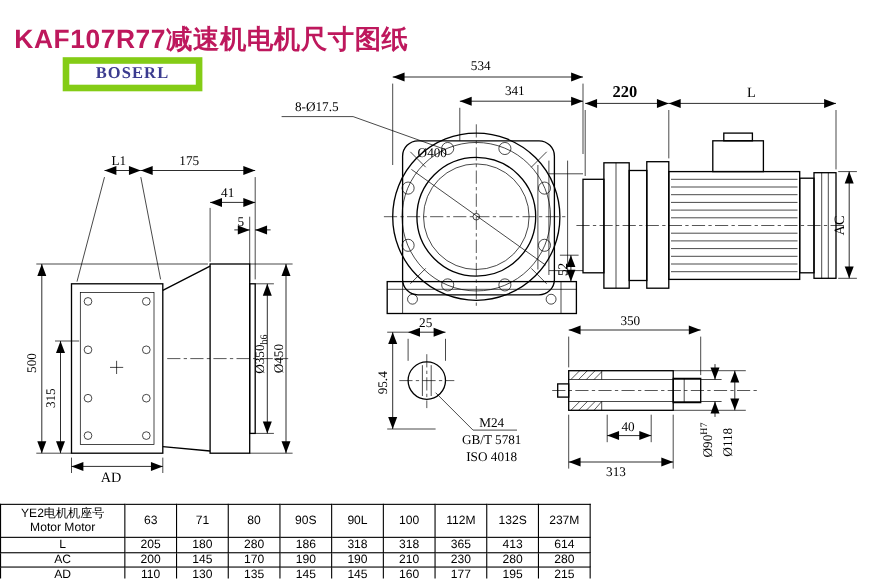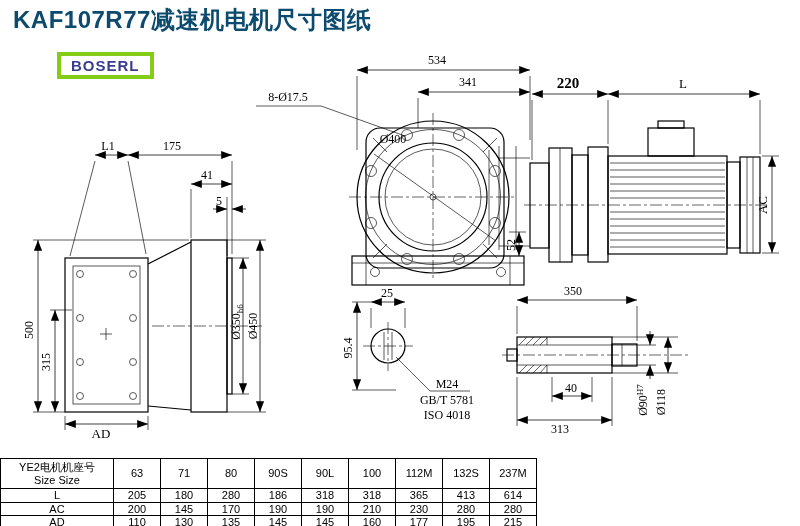--- a/index.html
+++ b/index.html
@@ -1,20 +1,20 @@
 <!DOCTYPE html>
 <html><head>
 <meta charset="utf-8">
 <style>
   *{margin:0;padding:0;box-sizing:border-box}
   html,body{width:800px;height:526px;background:#fff;overflow:hidden;position:relative;
     font-family:"Liberation Sans",sans-serif;color:#000}
-  .title{position:absolute;left:13px;top:4px;font-size:24px;font-weight:bold;color:#0c4a6e;letter-spacing:.5px;white-space:nowrap}
-  .logo{position:absolute;left:57px;top:52px;border:4px solid #84cc16;padding:1px 10px;
-    font-family:Liberation Sans, sans-serif;font-weight:bold;font-size:15px;color:#3b3b8f;letter-spacing:1px}
+  .title{position:absolute;left:13px;top:20px;font-size:24px;font-weight:bold;color:#be185d;letter-spacing:.5px;white-space:nowrap}
+  .logo{position:absolute;left:57px;top:52px;border:6px solid #84cc16;padding:1px 24px;
+    font-family:Liberation Serif, serif;font-weight:bold;font-size:15px;color:#3b3b8f;letter-spacing:1px}
   svg.draw{position:absolute;left:0;top:0}
   svg text{font-family:"Liberation Serif",serif;font-size:12px;fill:#000}
   text.md{font-size:13px}
   text.big{font-size:15px;font-weight:bold}
   .outline{fill:none;stroke:#000;stroke-width:1.2}
   .thin{fill:none;stroke:#000;stroke-width:.65}
   .hatch{fill:none;stroke:#000;stroke-width:.6}
   .dim{fill:none;stroke:#000;stroke-width:.75;marker-start:url(#arr);marker-end:url(#arr)}
   .dimE{fill:none;stroke:#000;stroke-width:.75;marker-end:url(#arr)}
   .ext{fill:none;stroke:#000;stroke-width:.65}
@@ -200,21 +200,21 @@
       <col style="width:47px">
       <col style="width:47px">
       <col style="width:47px">
     <col style="width:47px">
       <col style="width:47px">
   </colgroup>
   <tbody>
       <tr>
     <th class="hd">
       <div>YE2电机机座号</div>
-      <div>Size Size</div>
+      <div>Motor Motor</div>
     </th>
     <th class="hd">63</th>
     <th class="hd">71</th>
     <th class="hd">80</th>
     <th class="hd">90S</th>
     <th class="hd">90L</th>
     <th class="hd">100</th>
     <th class="hd">112M</th>
     <th class="hd">132S</th>
     <th class="hd">237M</th>

